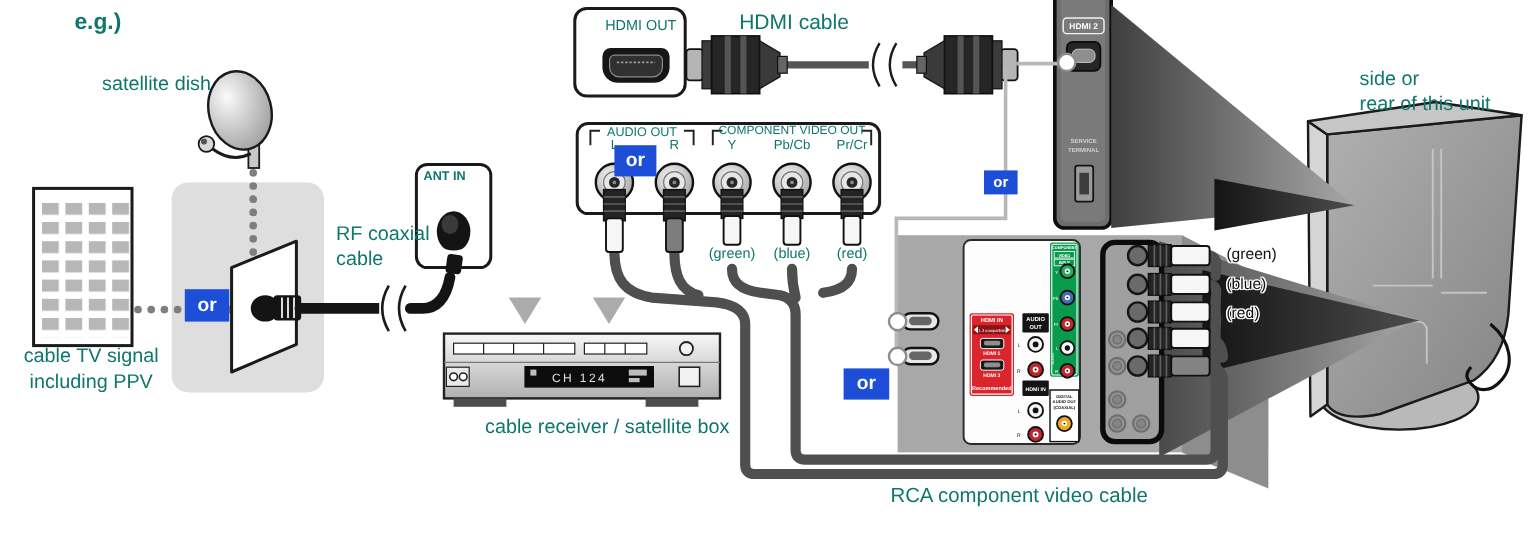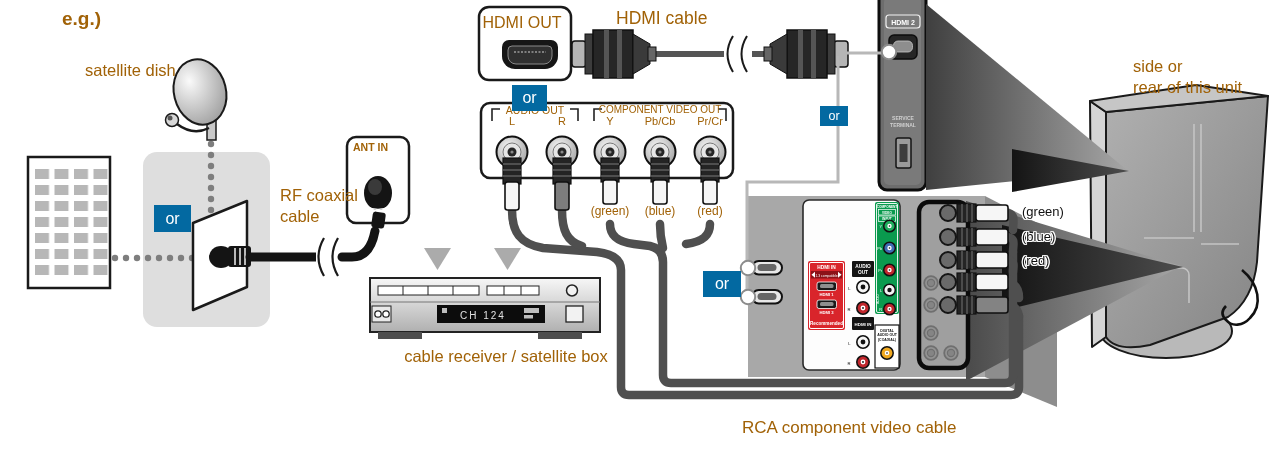--- a/index.html
+++ b/index.html
@@ -1,22 +1,22 @@
 <!DOCTYPE html>
 <html><head>
 <meta charset="utf-8">
 <style>
   html,body{margin:0;padding:0;background:#fff;}
   #stage{position:relative;width:1275px;height:451px;background:#fff;overflow:hidden;
          font-family:"Liberation Sans",sans-serif;color:#231f20;}
   #stage svg{position:absolute;left:0;top:0;}
-  .lbl{position:absolute;white-space:nowrap;color:#a16207;}
+  .lbl{position:absolute;white-space:nowrap;color:#0f766e;}
   .c{text-align:center;white-space:normal;}
-  .or-badge{position:absolute;background:#0369a1;color:#fff;font-weight:normal;
-            display:flex;align-items:center;justify-content:center;}
+  .or-badge{position:absolute;background:#1d4ed8;color:#fff;font-weight:bold;
+            display:flex;align-items:center;justify-content:center;margin-top:36px;}
   .halo{color:#111;text-shadow:-1px -1px 0 #fff,1px -1px 0 #fff,-1px 1px 0 #fff,1px 1px 0 #fff,
         0 -1px 0 #fff,0 1px 0 #fff,-1px 0 0 #fff,1px 0 0 #fff;}
   svg text{font-family:"Liberation Sans",sans-serif;}
 </style>
 </head>
 <body>
 
 <div id="stage">
 
 <svg width="1275" height="451" viewBox="0 0 1275 451">
@@ -436,31 +436,35 @@
           <path d="M962,296 v18 M967,296 v18 M972,296 v18" stroke="#5e5e5e" stroke-width="1.4"></path>
           <rect x="976" y="297" width="32" height="16" rx="2.5" fill="#838383" stroke="#111" stroke-width="1.6"></rect>
         </g>
   </g>
 </svg>
 
 <div class="lbl" style="left:62px;top:8px;font-size:19px;font-weight:bold;">e.g.)</div>
 
 <div class="lbl" style="left:45px;top:61px;font-size:16.5px;margin-left:40px;">satellite dish</div>
 
+<div class="lbl c" style="left:0px;top:287px;width:152px;font-size:16.5px;line-height:21px;">
+  <div>cable TV signal</div>
+  <div>including PPV</div>
+</div>
 
 <div class="lbl" style="left:280px;top:185px;font-size:16.5px;line-height:21px;">
   <div>RF coaxial</div>
   <div>cable</div>
 </div>
 
 <div class="lbl c" style="left:347px;top:141px;width:47px;font-size:10.5px;font-weight:bold;">ANT IN</div>
 
 <div class="lbl c" style="left:372px;top:347px;width:268px;font-size:16.5px;">cable receiver / satellite box</div>
 
-<div class="lbl c" style="left:482px;top:14px;width:80px;font-size:16px;">HDMI OUT</div>
+<div class="lbl c" style="left:494px;top:14px;width:80px;font-size:12px;">HDMI OUT</div>
 
 <div class="lbl" style="left:616px;top:8px;font-size:17.5px;">HDMI cable</div>
 
 <div class="lbl c" style="left:490px;top:104px;width:90px;font-size:10.5px;">AUDIO OUT</div>
 <div class="lbl c" style="left:502px;top:115px;width:20px;font-size:11px;">L</div>
 <div class="lbl c" style="left:552px;top:115px;width:20px;font-size:11px;">R</div>
 
 <div class="lbl c" style="left:592px;top:104px;width:136px;font-size:10px;">COMPONENT VIDEO OUT</div>
 <div class="lbl c" style="left:600px;top:115px;width:20px;font-size:11px;">Y</div>
 <div class="lbl c" style="left:638px;top:115px;width:44px;font-size:11px;">Pb/Cb</div>
@@ -472,21 +476,21 @@
 
 <div class="lbl halo" style="left:1022px;top:204px;font-size:13px;">(green)</div>
 <div class="lbl halo" style="left:1022px;top:229px;font-size:13px;">(blue)</div>
 <div class="lbl halo" style="left:1022px;top:253px;font-size:13px;">(red)</div>
 
 <div class="lbl" style="left:1133px;top:56px;font-size:16.5px;line-height:21px;">
   <div>side or</div>
   <div>rear of this unit</div>
 </div>
 
-<div class="lbl" style="left:742px;top:402px;font-size:17px;line-height:22px;margin-top:15px;">
+<div class="lbl" style="left:742px;top:402px;font-size:17px;line-height:22px;">
   <div>RCA component video cable</div>
 </div>
 
 <div class="or-badge" style="left:154px;top:205px;width:37px;height:27px;font-size:16px;">or</div>
 <div class="or-badge" style="left:512px;top:85px;width:35px;height:26px;font-size:16px;">or</div>
 <div class="or-badge" style="left:820px;top:106px;width:28px;height:20px;font-size:12.5px;">or</div>
 <div class="or-badge" style="left:703px;top:271px;width:38px;height:26px;font-size:16px;">or</div>
 
 </div>
 

